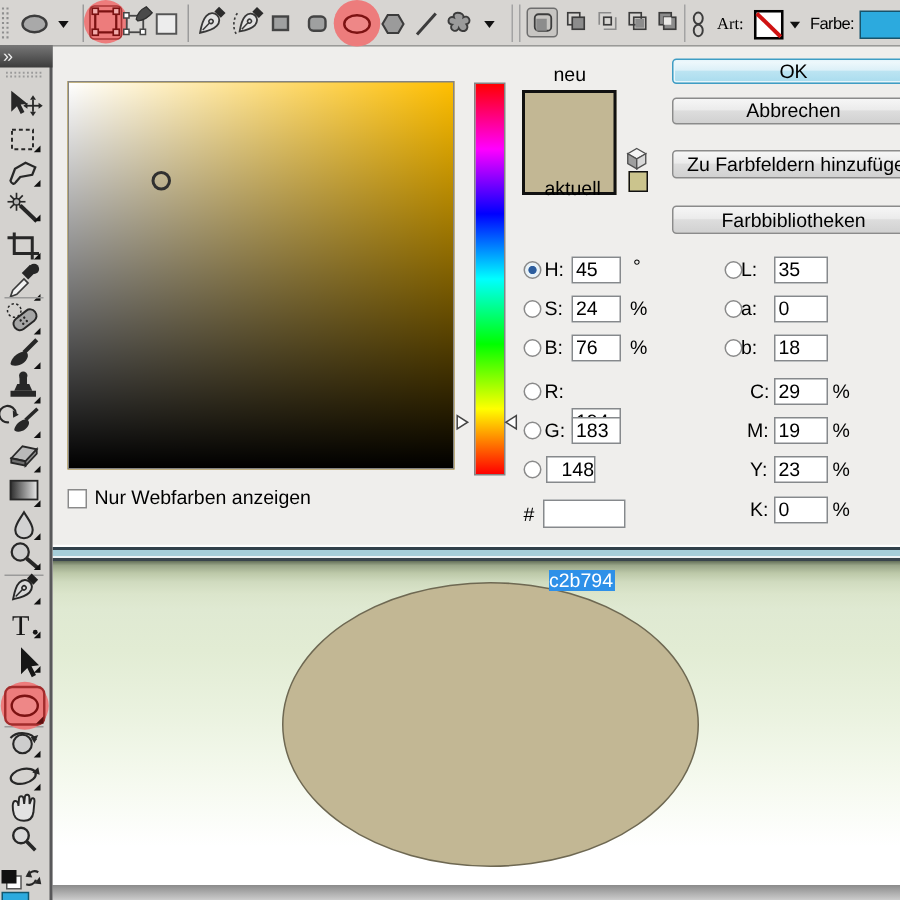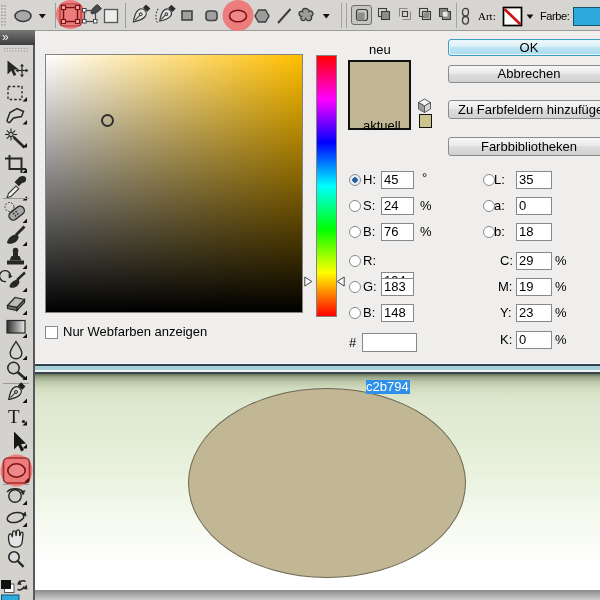--- a/index.html
+++ b/index.html
@@ -82,21 +82,21 @@
 <div class="abs fld" style="left:381px;top:223px;width:29px;height:15px;">76</div>
 <div class="abs lbl" style="left:420px;top:226px;">%</div>
 <div class="abs radio" style="left:349px;top:255px;"></div>
 <div class="abs lbl" style="left:363px;top:255px;">R:</div>
 <div class="abs fld" style="left:381px;top:252px;width:29px;height:15px;margin-top:20px;">194</div>
 <div class="abs radio" style="left:349px;top:281px;"></div>
 <div class="abs lbl" style="left:363px;top:281px;">G:</div>
 <div class="abs fld" style="left:381px;top:278px;width:29px;height:15px;">183</div>
 <div class="abs radio" style="left:349px;top:307px;"></div>
 <div class="abs lbl" style="left:363px;top:307px;">B:</div>
-<div class="abs fld" style="left:381px;top:304px;width:29px;height:15px;">148</div>
+<div class="abs fld" style="left:364px;top:304px;width:29px;height:15px;text-align:right;">148</div>
 <div class="abs radio" style="left:483px;top:174px;"></div>
 <div class="abs lbl" style="left:494px;top:174px;">L:</div>
 <div class="abs fld" style="left:516px;top:171px;width:32px;height:15px;">35</div>
 <div class="abs radio" style="left:483px;top:200px;"></div>
 <div class="abs lbl" style="left:494px;top:200px;">a:</div>
 <div class="abs fld" style="left:516px;top:197px;width:32px;height:15px;">0</div>
 <div class="abs radio" style="left:483px;top:226px;"></div>
 <div class="abs lbl" style="left:494px;top:226px;">b:</div>
 <div class="abs fld" style="left:516px;top:223px;width:32px;height:15px;">18</div>
 <div class="abs lbl" style="left:500px;top:255px;">C:</div>

